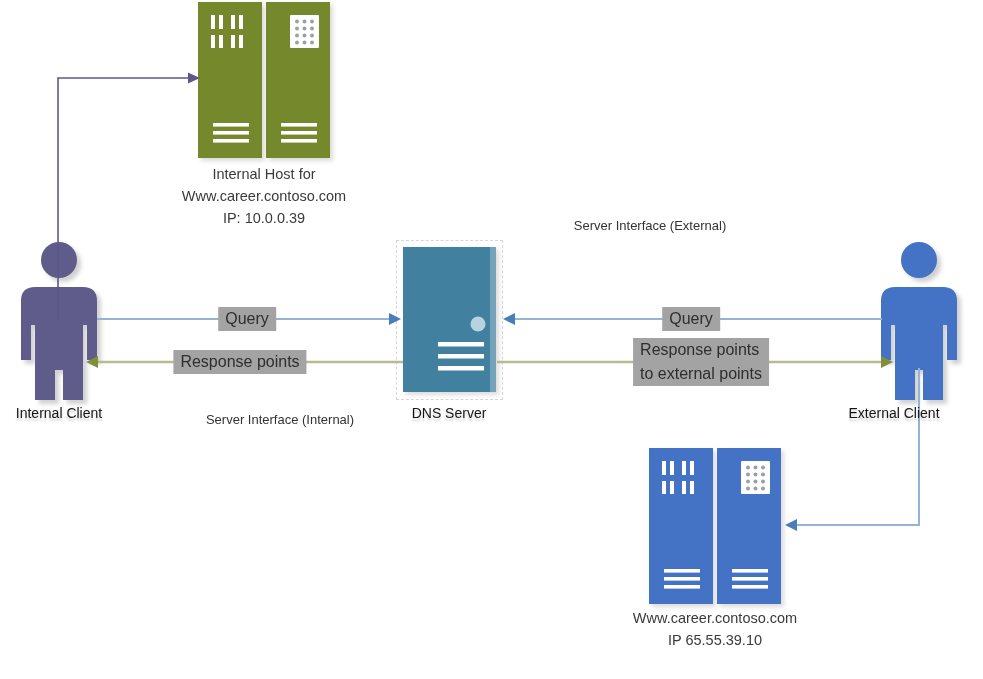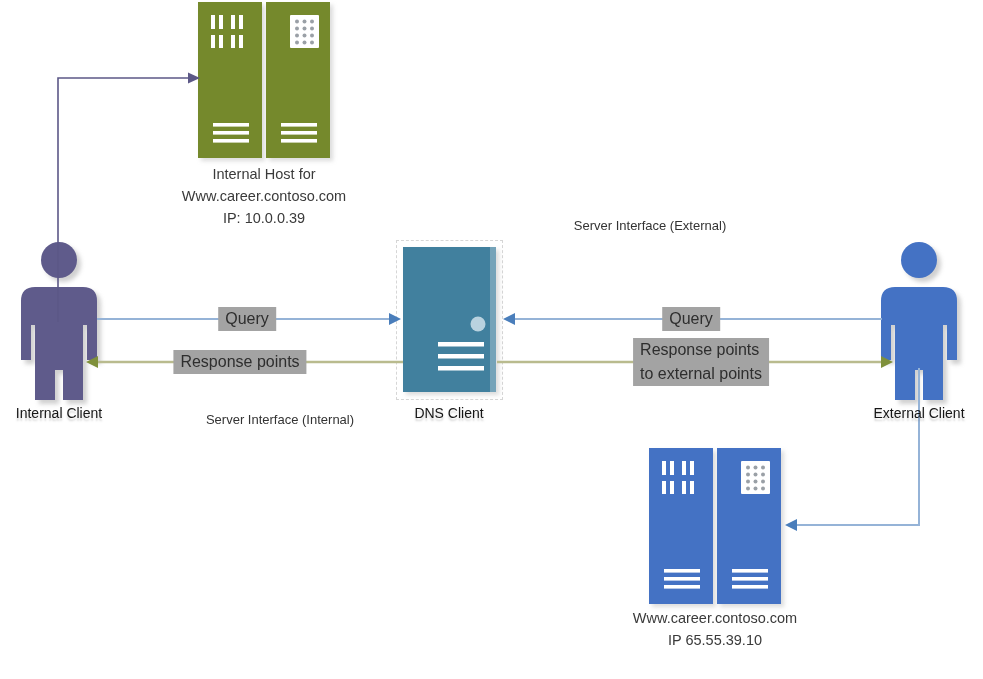--- a/index.html
+++ b/index.html
@@ -93,29 +93,29 @@
   <svg class="abs shape soft-shadow" style="left:403px;top:247px;" width="93" height="145" viewBox="0 0 93 145">
     <rect x="0" y="0" width="93" height="145" fill="#41809e"></rect>
     <rect x="87" y="0" width="6" height="145" fill="rgba(255,255,255,0.28)"></rect>
     <circle cx="75" cy="77" r="7.5" fill="#b9d2df"></circle>
     <g fill="#ffffff">
       <rect x="35" y="95" width="46" height="4.5"></rect>
       <rect x="35" y="107" width="46" height="4.5"></rect>
       <rect x="35" y="119" width="46" height="4.5"></rect>
     </g>
   </svg>
-  <div class="abs node-label" style="left:449px;top:405px;">DNS Client</div>
+  <div class="abs node-label" style="left:449px;top:405px;">DNS Server</div>
 
   <svg class="abs shape shape-shadow" style="left:880px;top:242px;" width="78" height="158" viewBox="0 0 78 158">
     <g fill="#4472c4">
       <circle cx="39" cy="18" r="18"></circle>
       <path d="M 15 45 H 63 Q 77 45 77 59 V 118 H 67 V 83 H 63 V 158 H 43 V 128 H 35 V 158 H 15 V 83 H 11 V 118 H 1 V 59 Q 1 45 15 45 Z"></path>
     </g>
   </svg>
-  <div class="abs node-label" style="left:919px;top:405px;">External Client</div>
+  <div class="abs node-label" style="left:894px;top:405px;">External Client</div>
 
   <svg class="abs shape soft-shadow" style="left:649px;top:448px;" width="132" height="156" viewBox="0 0 132 156">
     <g fill="#4472c4">
       <rect x="0" y="0" width="64" height="156"></rect>
       <rect x="68" y="0" width="64" height="156"></rect>
     </g>
     <g fill="#ffffff">
       <rect x="13" y="13" width="4" height="14"></rect>
       <rect x="21" y="13" width="4" height="14"></rect>
       <rect x="33" y="13" width="4" height="14"></rect>

